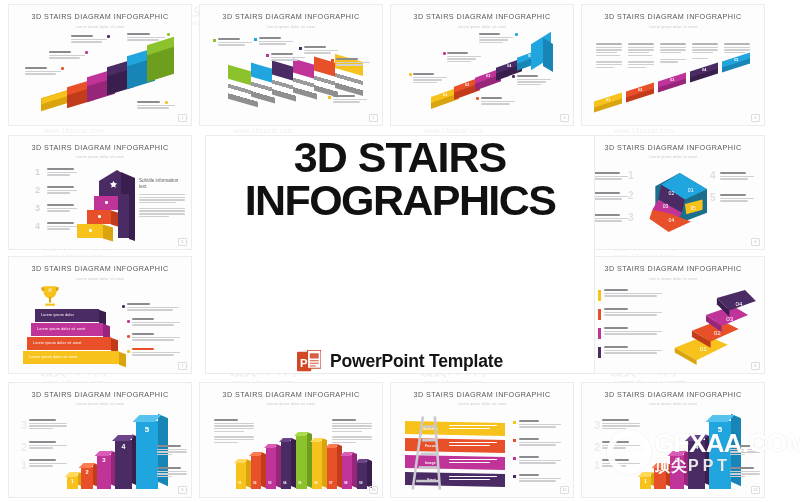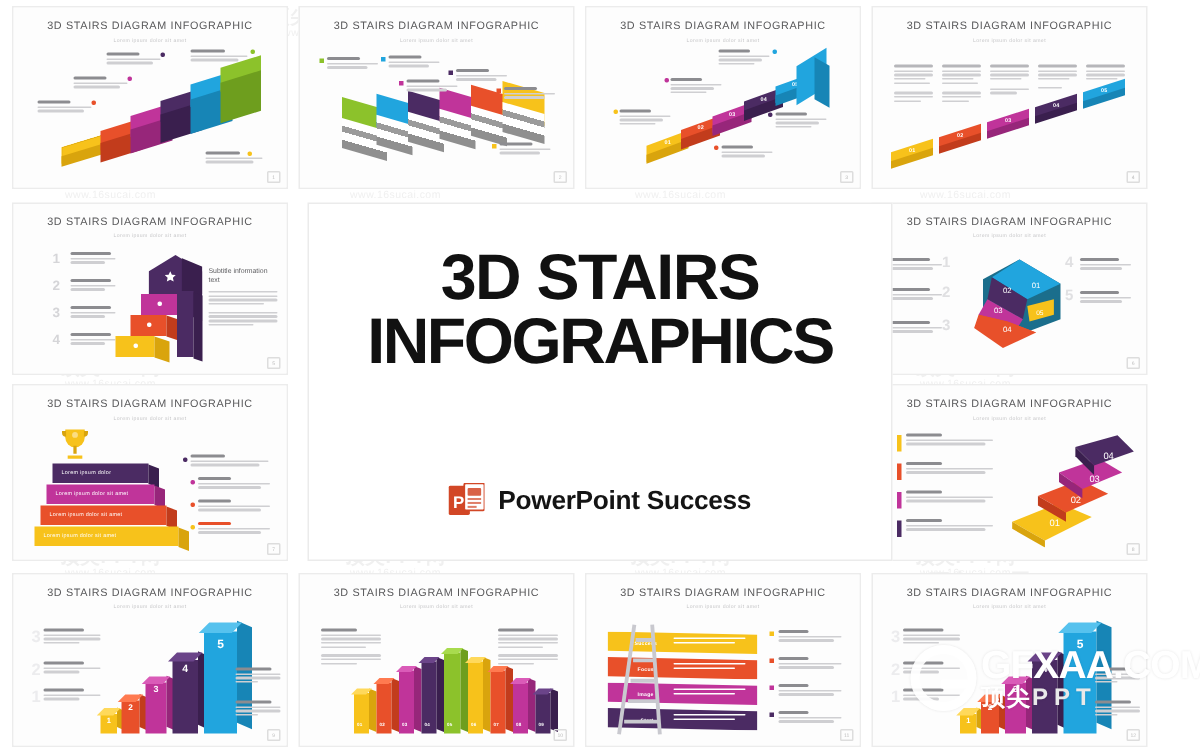--- a/index.html
+++ b/index.html
@@ -49,21 +49,21 @@
 
   
   .blk{position:absolute;}
   .lbl{position:absolute;color:#fff;font-size:3.6px;font-weight:bold;
        letter-spacing:.2px;white-space:nowrap;}
 
   
   #hero{
     position:absolute;left:205px;top:135px;width:390px;height:239px;
     background:#ffffff;border:1px solid #ebebeb;box-sizing:border-box;
-    display:flex;flex-direction:column;align-items:center;justify-content:center;gap:47px;
+    display:flex;flex-direction:column;align-items:center;justify-content:space-between;gap:47px;
   }
   #hero .h1{
     font-size:43px;font-weight:bold;color:#111111;letter-spacing:-1px;
     line-height:.99;text-align:center;font-family:"Liberation Sans",sans-serif;
   }
   #hero .h1 .ln2{display:block;letter-spacing:-1.6px;}
   #hero .h2{
     font-size:12.5px;font-weight:bold;color:#1a1a1a;letter-spacing:7.5px;
     margin-top:7px;text-align:center;
   }
@@ -926,21 +926,21 @@
         <svg viewBox="0 0 32 30" style="width:24px;height:23px;">
           <rect x="0" y="2" width="19" height="26" rx="1.5" fill="#D24726"></rect>
           <rect x="14" y="0" width="18" height="24" rx="1.5" fill="#ffffff" stroke="#D24726" stroke-width="1.6"></rect>
           <rect x="17" y="4" width="12" height="7" rx="1" fill="#D24726" opacity=".85"></rect>
           <rect x="17" y="13" width="12" height="1.8" fill="#D24726" opacity=".7"></rect>
           <rect x="17" y="16.5" width="12" height="1.8" fill="#D24726" opacity=".7"></rect>
           <rect x="17" y="20" width="8" height="1.8" fill="#D24726" opacity=".7"></rect>
           <text x="4" y="22" fill="#ffffff" font-size="15" font-weight="bold" font-family="Liberation Sans, sans-serif">P</text>
         </svg>
       </div>
-      <div class="ppttxt">PowerPoint Success</div>
+      <div class="ppttxt">PowerPoint Template</div>
     </div>
   </div>
 
   <div id="bigwm">
     <div class="gmark"></div>
     <div class="gtxt">
       <span class="t1">GFXAA.COM</span>
       <span class="t2"><span>顶尖</span><span class="ppt">PPT</span></span>
     </div>
   </div>

